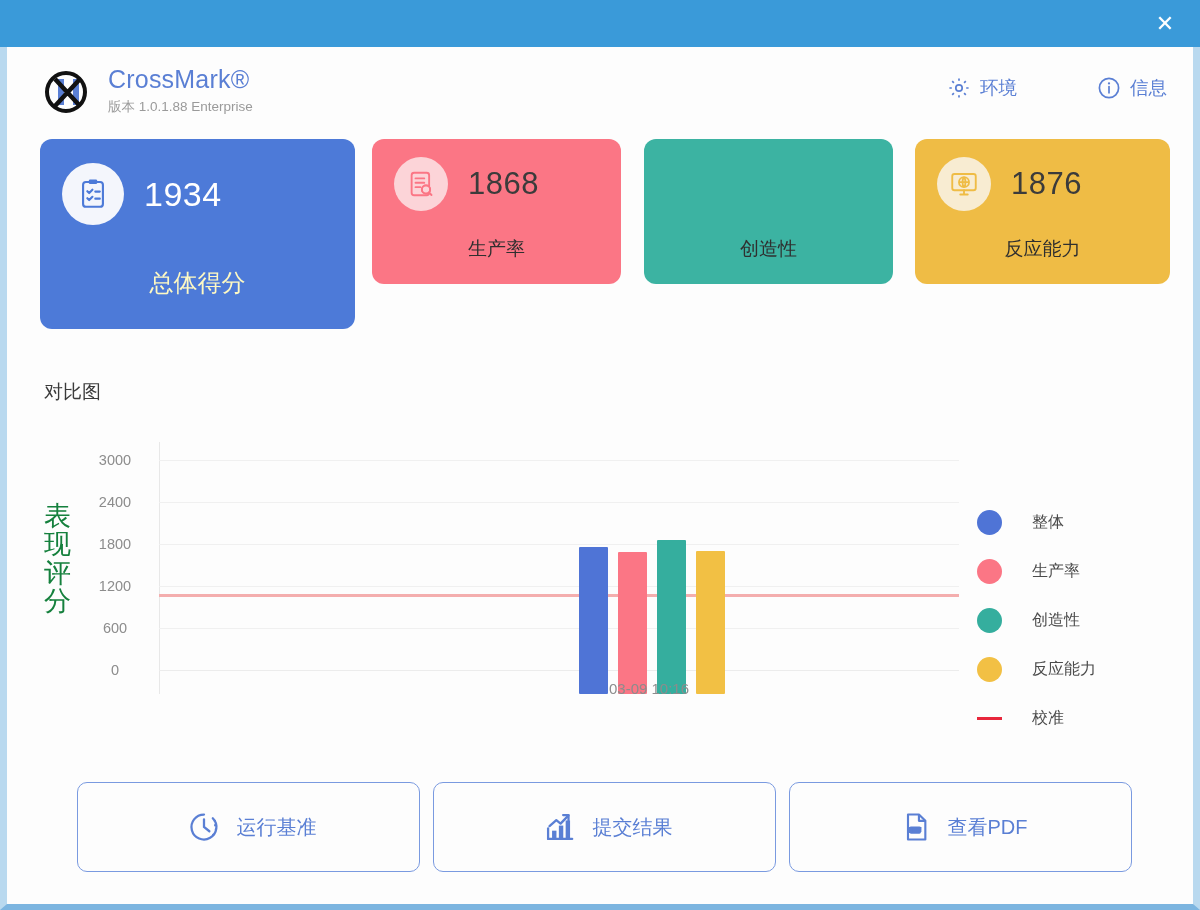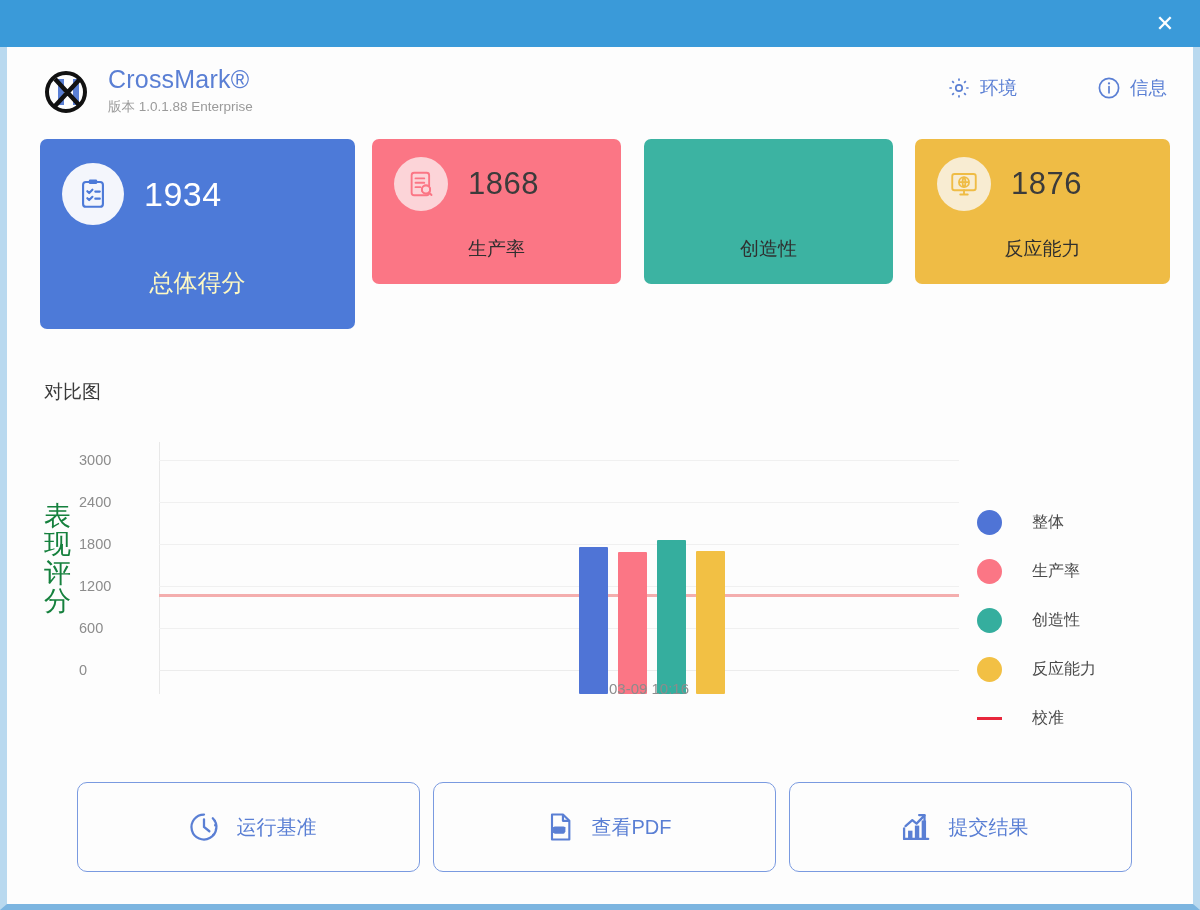--- a/index.html
+++ b/index.html
@@ -76,21 +76,21 @@
   }
   .hdr-link svg { display: block; }
 
   
   .cards {
     position: absolute; left: 33px; top: 92px;
     width: 1130px; height: 190px;
   }
   .card {
     position: absolute; top: 0;
-    border-radius: 7px;
+    border-radius: 12px;
     padding: 18px 16px 0 0;
   }
   .card-top {
     display: flex; align-items: center;
     padding-left: 22px; gap: 20px;
   }
   .card-badge {
     width: 54px; height: 54px; border-radius: 50%;
     display: flex; align-items: center; justify-content: center;
     flex: none;
@@ -138,21 +138,21 @@
     font-size: 27px; color: #15803d; line-height: 1.05;
     text-align: center; letter-spacing: 1px;
   }
 
   .plot {
     position: absolute; left: 52px; top: 0;
     width: 880px; height: 252px;
   }
   .ytick {
     position: absolute; left: 0; width: 72px;
-    text-align: left; font-size: 14.5px; color: #8c8c8c;
+    text-align: center; font-size: 14.5px; color: #8c8c8c;
     transform: translateY(-50%);
   }
   .gridline {
     position: absolute; left: 80px; right: 0; height: 1px;
     background: #f0f0f0;
   }
   .axis-v {
     position: absolute; left: 80px; top: 0; bottom: 0;
     width: 1px; background: #e8e8e8;
   }
@@ -373,46 +373,46 @@
 
         <div class="footer-btn">
           <span>
             <svg width="34" height="34" viewBox="0 0 24 24" fill="none" stroke="#5a7fd4" stroke-width="1.6">
               <path d="M12 3.2a8.8 8.8 0 1 0 6.2 2.6" stroke-linecap="round"></path>
               <path d="M19.6 7.6l.3 3.3M20.4 13.6l-.5 1.6M18.6 17.4l-1 1.3" stroke-linecap="round" stroke-dasharray="0.1 3"></path>
               <path d="M12 6.6V12l3.8 3" stroke-linecap="round"></path>
             </svg>
           </span>
           <span class="btn-label">运行基准</span>
-        </div>
-
-        <div class="footer-btn">
-          <span>
-            <svg width="32" height="32" viewBox="0 0 24 24" fill="none" stroke="#5a7fd4" stroke-width="1.6">
-              <path d="M6 2.6h8.2L19 7.4v14H6z" stroke-linejoin="round"></path>
-              <path d="M14.2 2.6v4.8H19" stroke-linejoin="round"></path>
-              <rect x="7.2" y="11.6" width="8.4" height="5.4" rx="1" fill="#5a7fd4" stroke="none"></rect>
-              <text x="11.4" y="15.8" font-size="4.1" fill="#ffffff" text-anchor="middle" font-family="Liberation Sans, sans-serif" font-weight="bold">PDF</text>
-            </svg>
-          </span>
-          <span class="btn-label">查看PDF</span>
         </div>
 
         <div class="footer-btn">
           <span>
             <svg width="34" height="34" viewBox="0 0 24 24" fill="none" stroke="#5a7fd4" stroke-width="1.6">
               <path d="M3.6 20.4h17" stroke-linecap="round"></path>
               <path d="M3.6 20.4L3.6 13" stroke-linecap="round"></path>
               <rect x="6.4" y="14.6" width="3.1" height="5.2" fill="#5a7fd4" stroke="none"></rect>
               <rect x="11.2" y="11" width="3.1" height="8.8" fill="#5a7fd4" stroke="none"></rect>
               <rect x="16" y="7.4" width="3.1" height="12.4" fill="#5a7fd4" stroke="none"></rect>
               <path d="M4.6 11.4L9.4 7.2l3 2.4L18 3.8" stroke-linecap="round" stroke-linejoin="round"></path>
               <path d="M14.2 3.6H18v3.8" stroke-linecap="round" stroke-linejoin="round"></path>
             </svg>
           </span>
           <span class="btn-label">提交结果</span>
         </div>
 
+        <div class="footer-btn">
+          <span>
+            <svg width="32" height="32" viewBox="0 0 24 24" fill="none" stroke="#5a7fd4" stroke-width="1.6">
+              <path d="M6 2.6h8.2L19 7.4v14H6z" stroke-linejoin="round"></path>
+              <path d="M14.2 2.6v4.8H19" stroke-linejoin="round"></path>
+              <rect x="7.2" y="11.6" width="8.4" height="5.4" rx="1" fill="#5a7fd4" stroke="none"></rect>
+              <text x="11.4" y="15.8" font-size="4.1" fill="#ffffff" text-anchor="middle" font-family="Liberation Sans, sans-serif" font-weight="bold">PDF</text>
+            </svg>
+          </span>
+          <span class="btn-label">查看PDF</span>
+        </div>
+
       </div>
 
     </div>
   </div>
 </div>
 
 </body></html>

